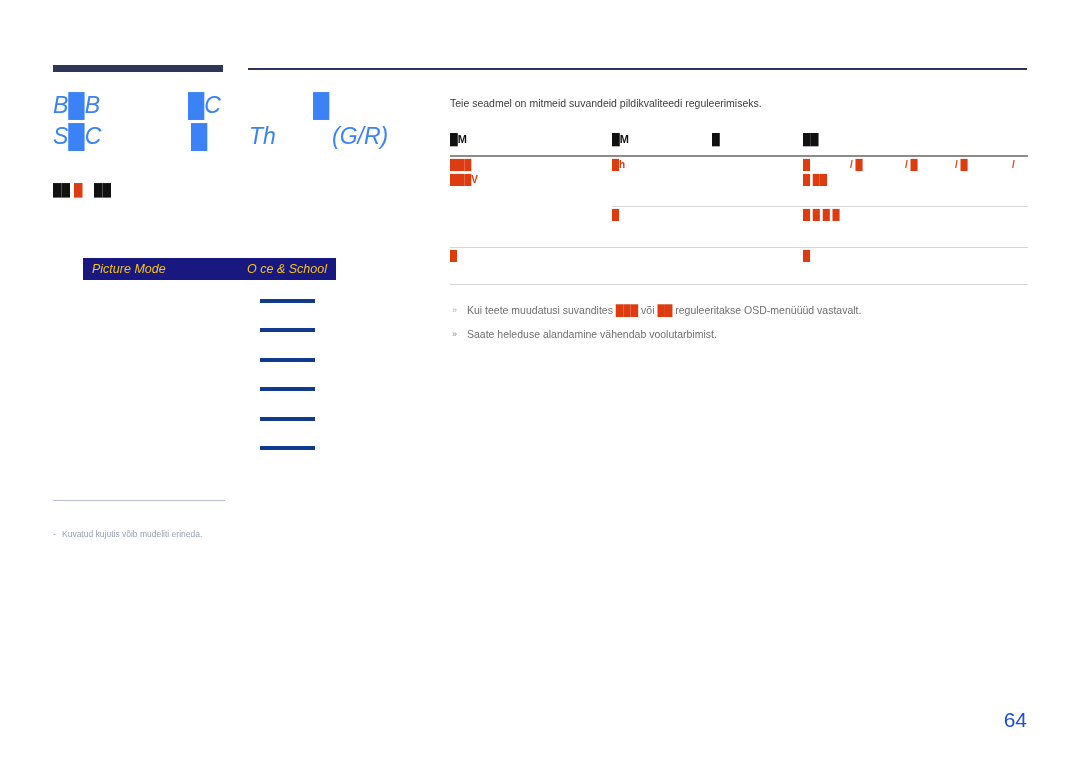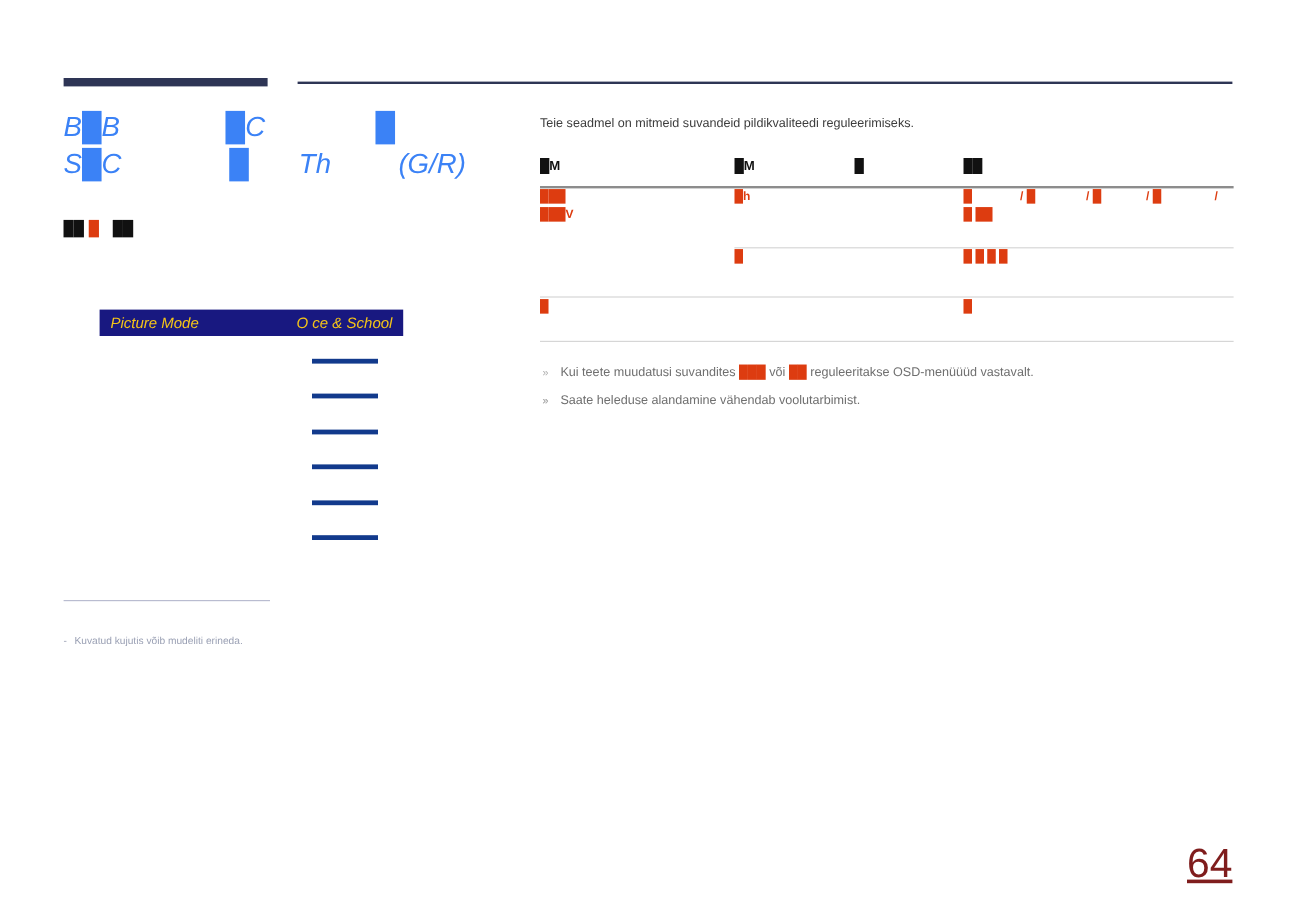--- a/index.html
+++ b/index.html
@@ -225,24 +225,23 @@
   .note .hl {
     color: #dd3c10;
     font-weight: bold;
   }
 
   
   .page-number {
     position: absolute;
     right: 53px;
     top: 705px;
-    font-size: 34px;
-    color: #7f1d1d;
+    font-size: 21px;
+    color: #1d4ed8;
     line-height: 30px;
-    text-decoration: underline;
   }
 </style>
 </head>
 <body>
 
 <div class="rule-thick"></div>
 <div class="rule-thin"></div>
 
 <div class="left-col">
 

